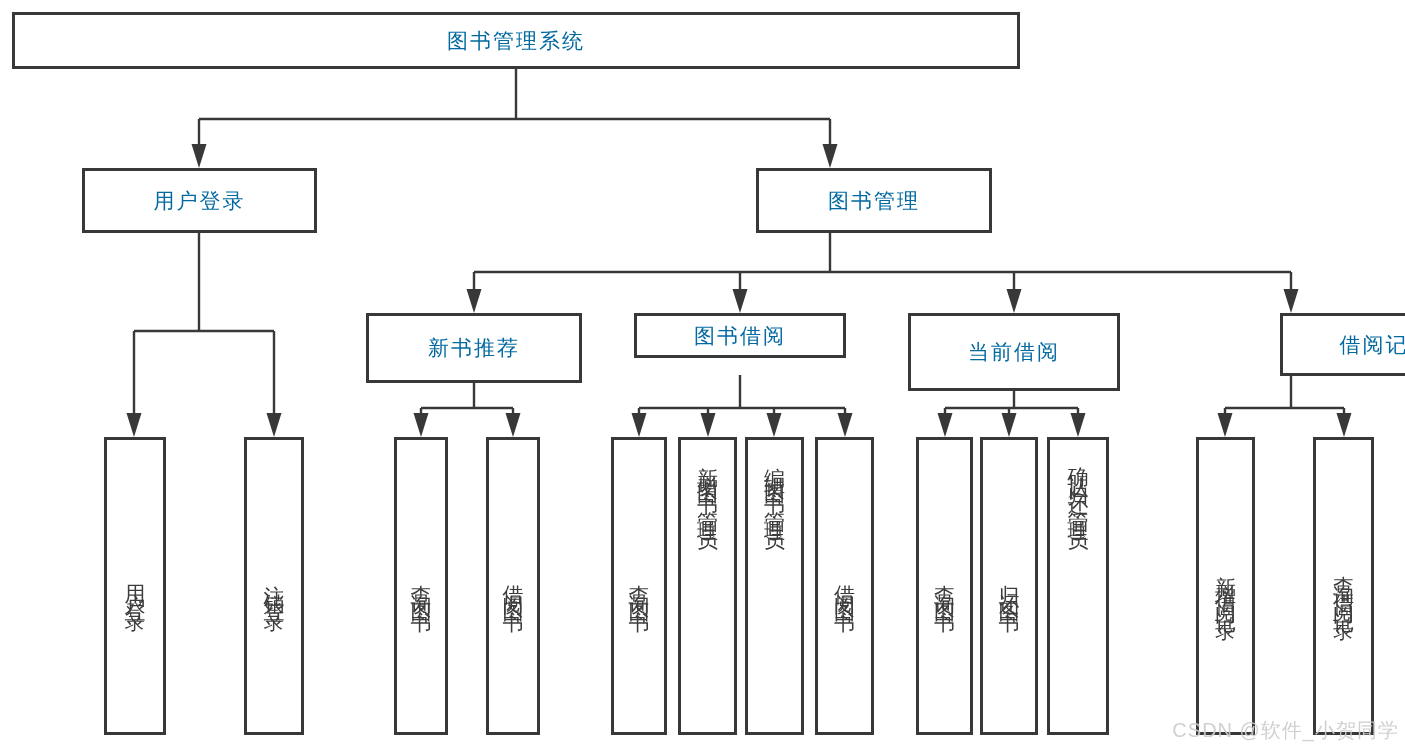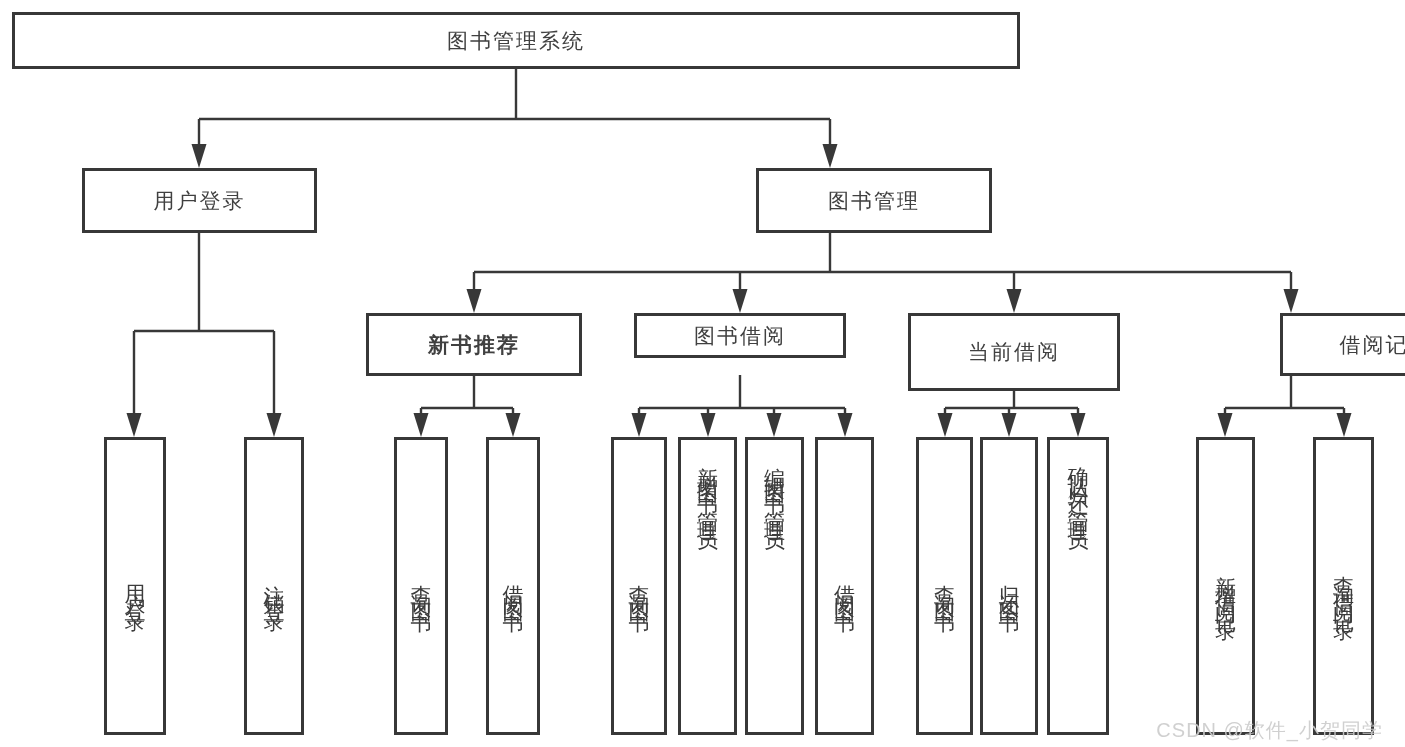--- a/index.html
+++ b/index.html
@@ -27,21 +27,21 @@
   .hbox {
     position: absolute;
     box-sizing: border-box;
     background: #ffffff;
     border: 3px solid #383838;
     display: flex;
     align-items: center;
     justify-content: center;
     font-size: 21px;
     letter-spacing: 2px;
-    color: #404040;
+    color: #0369a1;
     z-index: 2;
   }
   .vbox {
     position: absolute;
     box-sizing: border-box;
     background: #ffffff;
     border: 3px solid #383838;
     display: flex;
     align-items: center;
     justify-content: center;
@@ -50,21 +50,21 @@
     font-size: 21px;
     letter-spacing: 9px;
     color: #3c3c3c;
     z-index: 2;
     top: 437px;
     height: 298px;
   }
   .vbox.long { justify-content: flex-start; padding-top: 10px; }
   .watermark {
     position: absolute;
-    right: 22px;
+    right: 6px;
     bottom: 3px;
     font-size: 20px;
     color: rgba(204, 204, 204, 0.92);
     letter-spacing: 1px;
     z-index: 5;
     white-space: nowrap;
   }
 </style>
 </head>
 <body>
@@ -115,21 +115,21 @@
     <span>图书管理系统</span>
   </div>
 
   <div class="hbox" style="left:82px; top:168px; width:235px; height:65px;">
     <span>用户登录</span>
   </div>
   <div class="hbox" style="left:756px; top:168px; width:236px; height:65px;">
     <span>图书管理</span>
   </div>
 
-  <div class="hbox" style="left:366px; top:313px; width:216px; height:63px;font-weight:bold;">
+  <div class="hbox" style="left:366px; top:313px; width:216px; height:70px;">
     <span>新书推荐</span>
   </div>
   <div class="hbox" style="left:634px; top:313px; width:212px; height:45px;">
     <span>图书借阅</span>
   </div>
   <div class="hbox" style="left:908px; top:313px; width:212px; height:78px;">
     <span>当前借阅</span>
   </div>
   <div class="hbox" style="left:1241px; top:313px; width:211px; height:63px;margin-left:39px;">
     <span>借阅记录</span>

